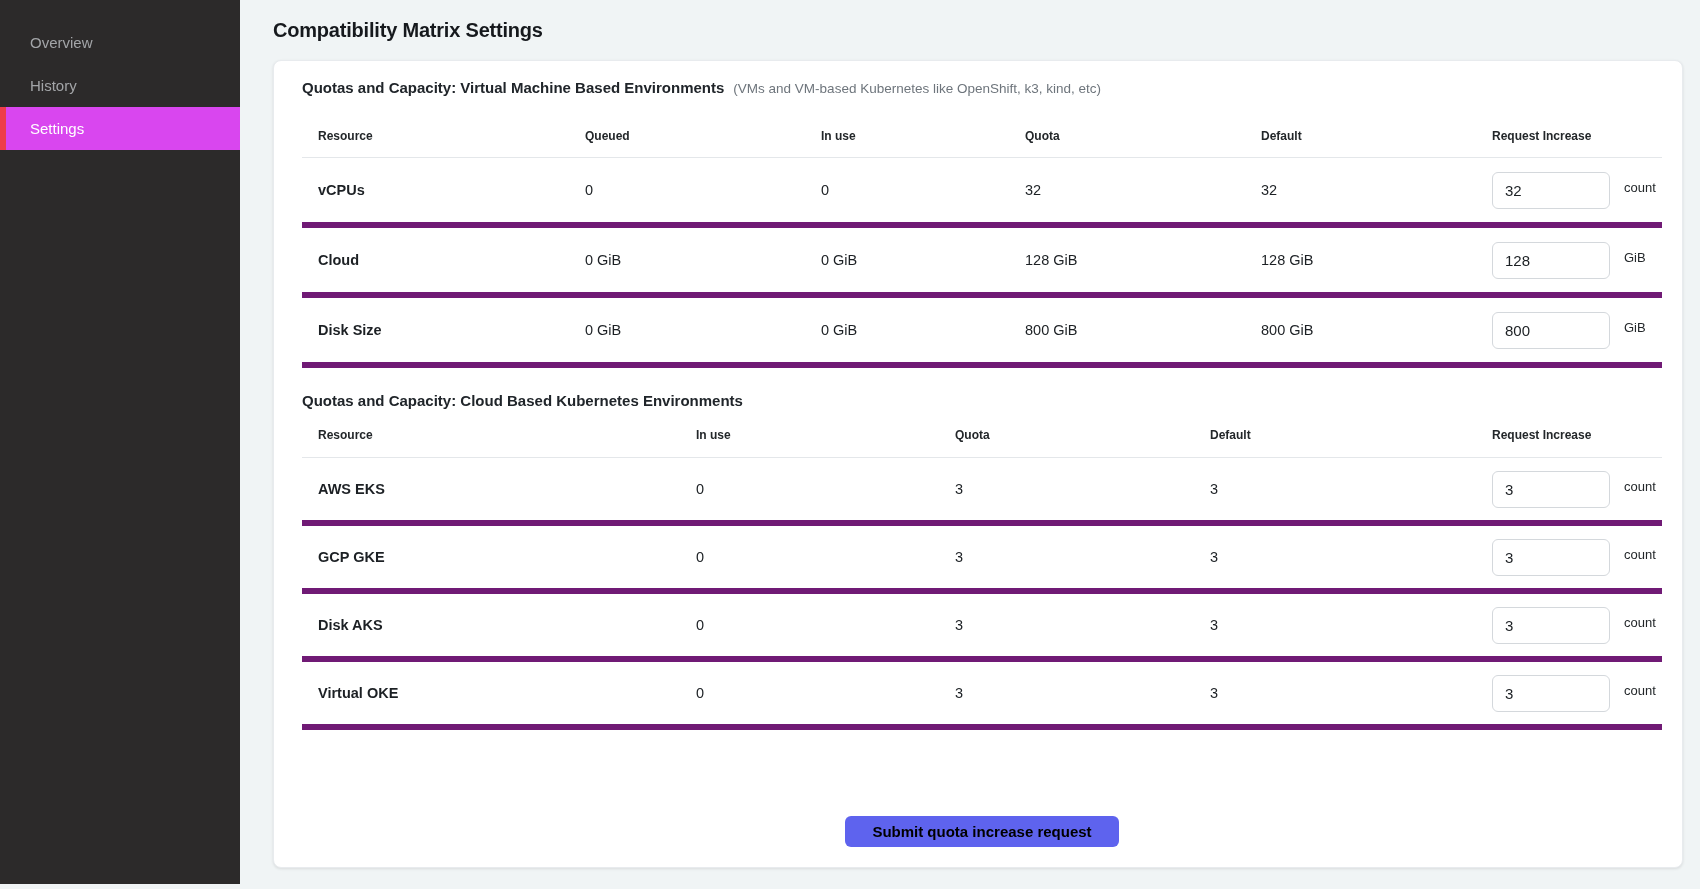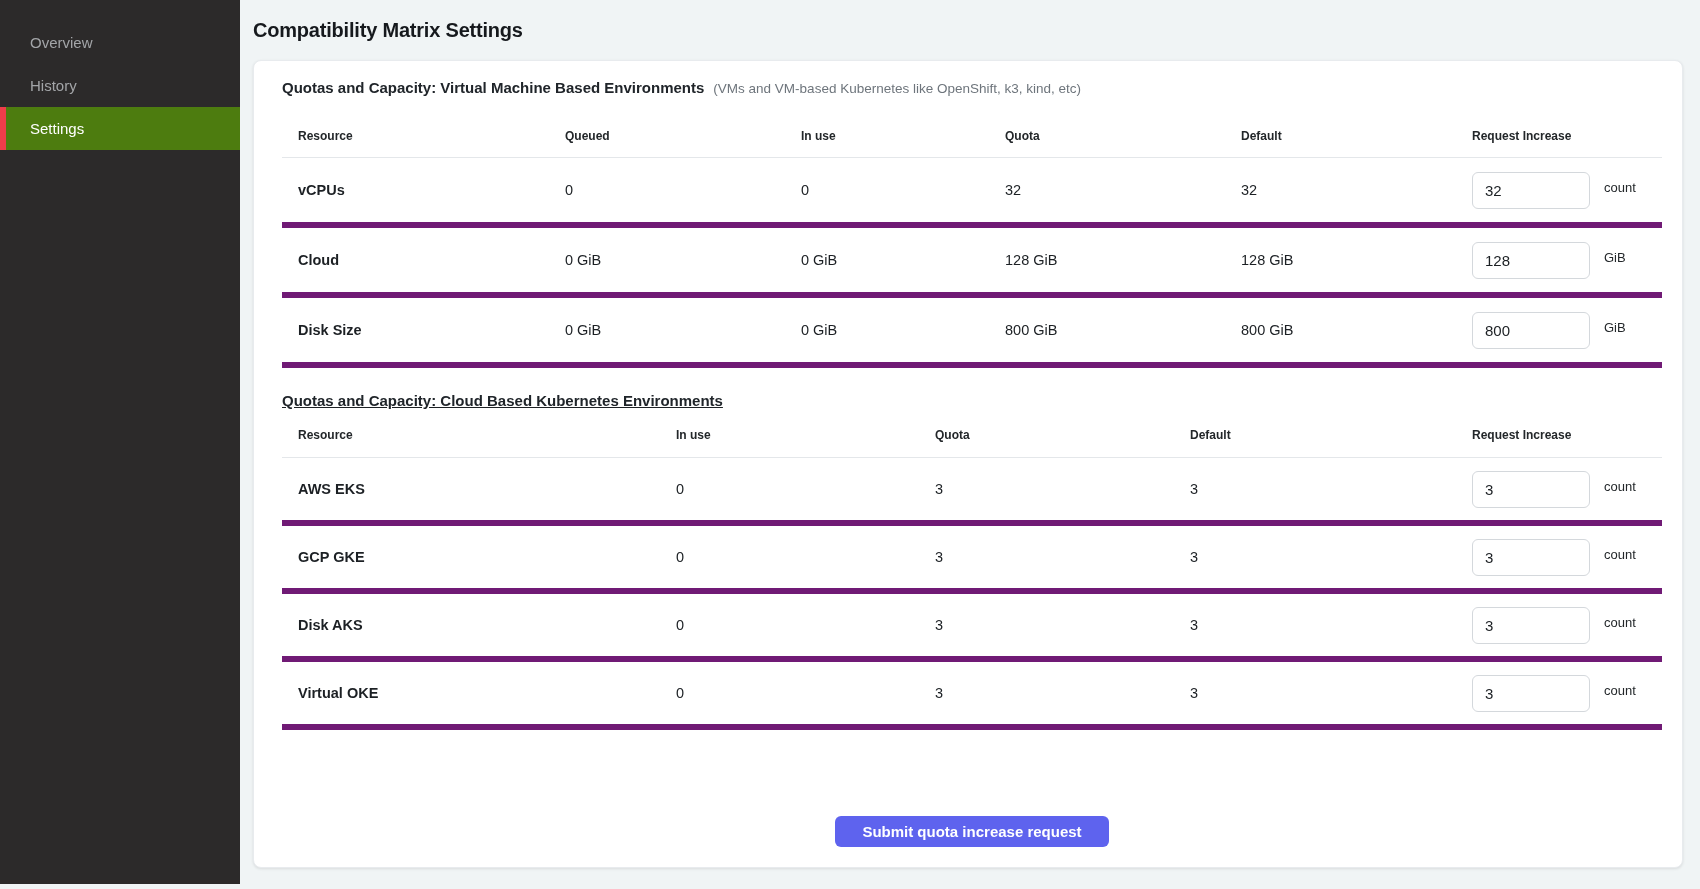--- a/index.html
+++ b/index.html
@@ -3,41 +3,41 @@
 <meta charset="utf-8">
 <style>
   * { box-sizing: border-box; margin: 0; padding: 0; }
   html, body { width: 1700px; height: 889px; }
   body {
     font-family: "Liberation Sans", "DejaVu Sans", sans-serif;
     background: #f0f4f5;
     color: #1c2024;
     overflow: hidden;
   }
-  .app { display: flex; width: 1700px; height: 884px; }
+  .app { display: flex; width: 1700px; height: 884px; gap: 20px; }
 
   
   .sidebar {
     width: 240px;
     min-width: 240px;
     background: #2c2a2a;
     padding-top: 21px;
     height: 100%;
   }
   .nav-item {
     height: 43px;
     display: flex;
     align-items: center;
     padding-left: 30px;
     font-size: 15px;
     color: #a3a5a8;
     cursor: pointer;
   }
   .nav-item.active {
-    background: #4d7c0f;
+    background: #d946ef;
     color: #ffffff;
     border-left: 6px solid #ee3d4a;
     padding-left: 24px;
   }
 
   
   .main { flex: 1; padding: 16px 17px 19px 13px; }
   .page-title {
     font-size: 20px;
     font-weight: 700;
@@ -92,27 +92,27 @@
     border-radius: 6px;
     padding: 0 12px;
     font-size: 15px;
     color: #1c2024;
     font-family: "Liberation Sans", "DejaVu Sans", sans-serif;
     background: #ffffff;
     outline: none;
   }
   .unit-label { font-size: 13px; color: #23272a; transform: translateY(-3px); }
 
-  .cloud-title { margin-top: 22px; text-decoration: underline; }
+  .cloud-title { margin-top: 22px; }
 
   
   .submit-row { display: flex; justify-content: center; margin-top: 86px; }
   .submit-btn {
     background: #5e63ee;
-    color: #ffffff;
+    color: #000000;
     border: none;
     border-radius: 6px;
     font-size: 15px;
     font-weight: 700;
     font-family: "Liberation Sans", "DejaVu Sans", sans-serif;
     padding: 8px 27px;
     height: 31px;
     line-height: 15px;
     cursor: pointer;
   }

